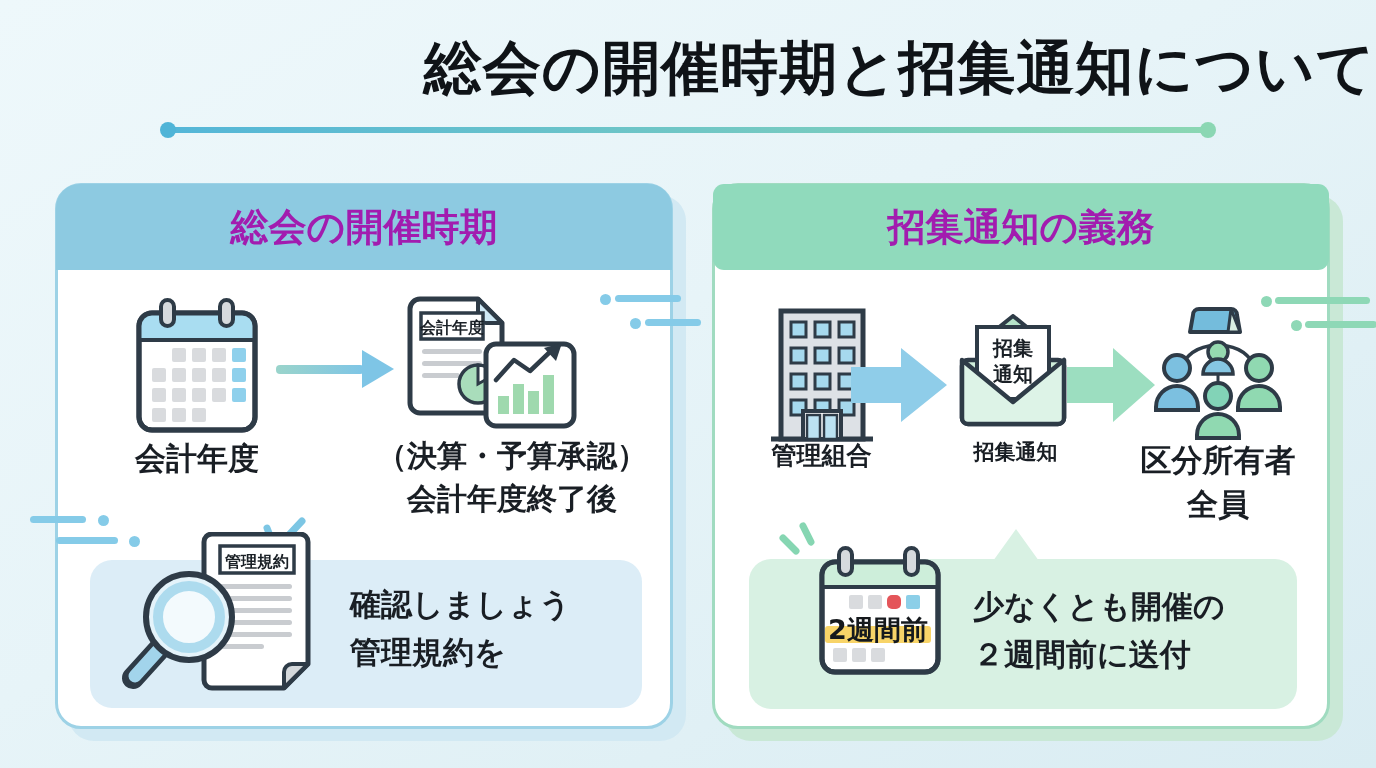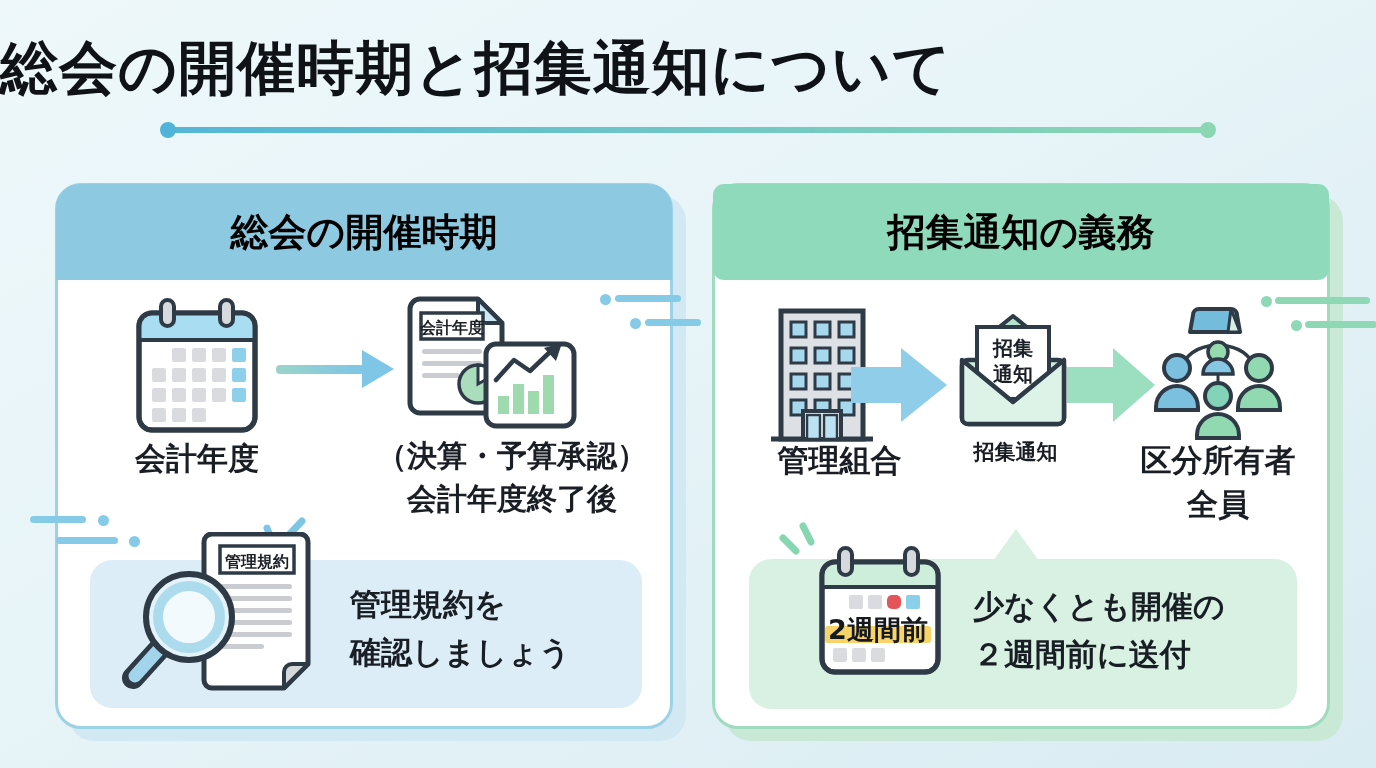--- a/index.html
+++ b/index.html
@@ -1,33 +1,33 @@
 <!DOCTYPE html>
 <html><head>
 <meta charset="utf-8">
 <style>
   html,body{margin:0;padding:0;}
   body{font-family:"DejaVu Sans","Liberation Sans",sans-serif;}
   .page{position:relative;width:1376px;height:768px;overflow:hidden;
         background:linear-gradient(150deg,#eef8fb 0%,#e7f4f8 45%,#d9ecf2 100%);color:#14181c;}
   .abs{position:absolute;}
-  .title{position:absolute;top:30px;left:0;width:100%;text-align:left;
+  .title{position:absolute;top:30px;left:0;width:100%;text-align:right;
          font-size:58px;font-weight:900;letter-spacing:1px;color:#0f1317;}
   .underline{position:absolute;top:127px;left:168px;width:1040px;height:6px;border-radius:3px;
              background:linear-gradient(90deg,#54b6d8,#8bd7b3);}
   .u-dot{position:absolute;top:-5px;width:16px;height:16px;border-radius:50%;}
   .u-dot.left{left:-8px;background:#4fb4d7;}
   .u-dot.right{right:-8px;background:#8bd7b3;}
 
   .panel{position:absolute;top:183px;width:612px;height:540px;background:#ffffff;border-radius:26px;}
   .panel.left{left:55px;border:3px solid #9dd2e6;box-shadow:13px 12px 0 #d2e9f3;}
   .panel.right{left:712px;border:3px solid #a0dbc0;box-shadow:13px 12px 0 #c9e8d6;}
-  .panel-header{position:absolute;top:-2px;left:-2px;right:-2px;height:96px;
+  .panel-header{position:absolute;top:-2px;left:-2px;right:-2px;height:86px;
                 border-radius:24px 24px 0 0;display:flex;align-items:center;justify-content:center;
-                font-size:38px;font-weight:800;color:#000000;}
+                font-size:38px;font-weight:800;color:#a21caf;}
   .panel.left  .panel-header{background:#8dcae1;}
   .panel.right .panel-header{background:#90dabc;border-radius:11px;}
 
   .lbl{position:absolute;text-align:center;font-weight:800;color:#191e24;line-height:1.42;}
   .notebox{position:absolute;border-radius:22px;}
   .notebox.blue{left:32px;top:374px;width:552px;height:148px;background:#dcedf7;}
   .notebox.green{left:34px;top:373px;width:548px;height:150px;background:#d8f1e3;}
   .bubble-pointer{position:absolute;left:244px;top:-30px;width:0;height:0;
                   border-left:23px solid transparent;border-right:23px solid transparent;
                   border-bottom:32px solid #d8f1e3;}
@@ -145,22 +145,22 @@
       </g>
       <g>
         <line x1="46" y1="114" x2="17" y2="146" stroke="#2e3b47" stroke-width="22" stroke-linecap="round"></line>
         <line x1="46" y1="114" x2="19" y2="144" stroke="#a2d4eb" stroke-width="13" stroke-linecap="round"></line>
         <circle cx="73" cy="85" r="43" fill="#e4f3fa" stroke="#2e3b47" stroke-width="6"></circle>
         <circle cx="73" cy="85" r="31" fill="#f3fafd" stroke="#addbee" stroke-width="10"></circle>
       </g>
     </svg>
 
     <div class="notetext" style="left:292px;top:394px">
+      <div>確認しましょう</div>
       <div>管理規約を</div>
-      <div>確認しましょう</div>
     </div>
 
     <span class="ddot blue-d" style="left:542px;top:108px"></span>
     <span class="dline blue-d" style="left:557px;top:109px;width:66px"></span>
     <span class="ddot blue-d" style="left:572px;top:132px"></span>
     <span class="dline blue-d" style="left:587px;top:133px;width:56px"></span>
     <span class="dline blue-d" style="left:-28px;top:330px;width:56px"></span>
     <span class="ddot blue-d" style="left:40px;top:329px"></span>
     <span class="dline blue-d" style="left:-2px;top:351px;width:62px"></span>
     <span class="ddot blue-d" style="left:71px;top:350px"></span>
@@ -217,21 +217,21 @@
       <path d="M52,68 a15,15 0 0 1 30,0 z" fill="#86c7e3" stroke="#2e3b47" stroke-width="3.5"></path>
       <line x1="67" y1="68" x2="67" y2="78" stroke="#2e3b47" stroke-width="3"></line>
       <circle cx="26" cy="62" r="13" fill="#7cc0e0" stroke="#2e3b47" stroke-width="4"></circle>
       <path d="M5,104 v-3 a21,21 0 0 1 42,0 v3 z" fill="#7cc0e0" stroke="#2e3b47" stroke-width="4"></path>
       <circle cx="108" cy="62" r="13" fill="#90d9b1" stroke="#2e3b47" stroke-width="4"></circle>
       <path d="M87,104 v-3 a21,21 0 0 1 42,0 v3 z" fill="#90d9b1" stroke="#2e3b47" stroke-width="4"></path>
       <circle cx="67" cy="90" r="13" fill="#82d3b7" stroke="#2e3b47" stroke-width="4"></circle>
       <path d="M46,132 v-3 a21,21 0 0 1 42,0 v3 z" fill="#90d9b1" stroke="#2e3b47" stroke-width="4"></path>
     </svg>
 
-    <div class="lbl" style="left:42px;top:252px;width:165px;font-size:31px">管理組合</div>
+    <div class="lbl" style="left:24px;top:252px;width:165px;font-size:25px">管理組合</div>
     <div class="lbl" style="left:228px;top:252px;width:145px;font-size:21px">招集通知</div>
     <div class="lbl" style="left:414px;top:252px;width:178px;font-size:31px">
       <div>区分所有者</div>
       <div>全員</div>
     </div>
 
     <div class="notebox green">
       <span class="bubble-pointer"></span>
     </div>
 

